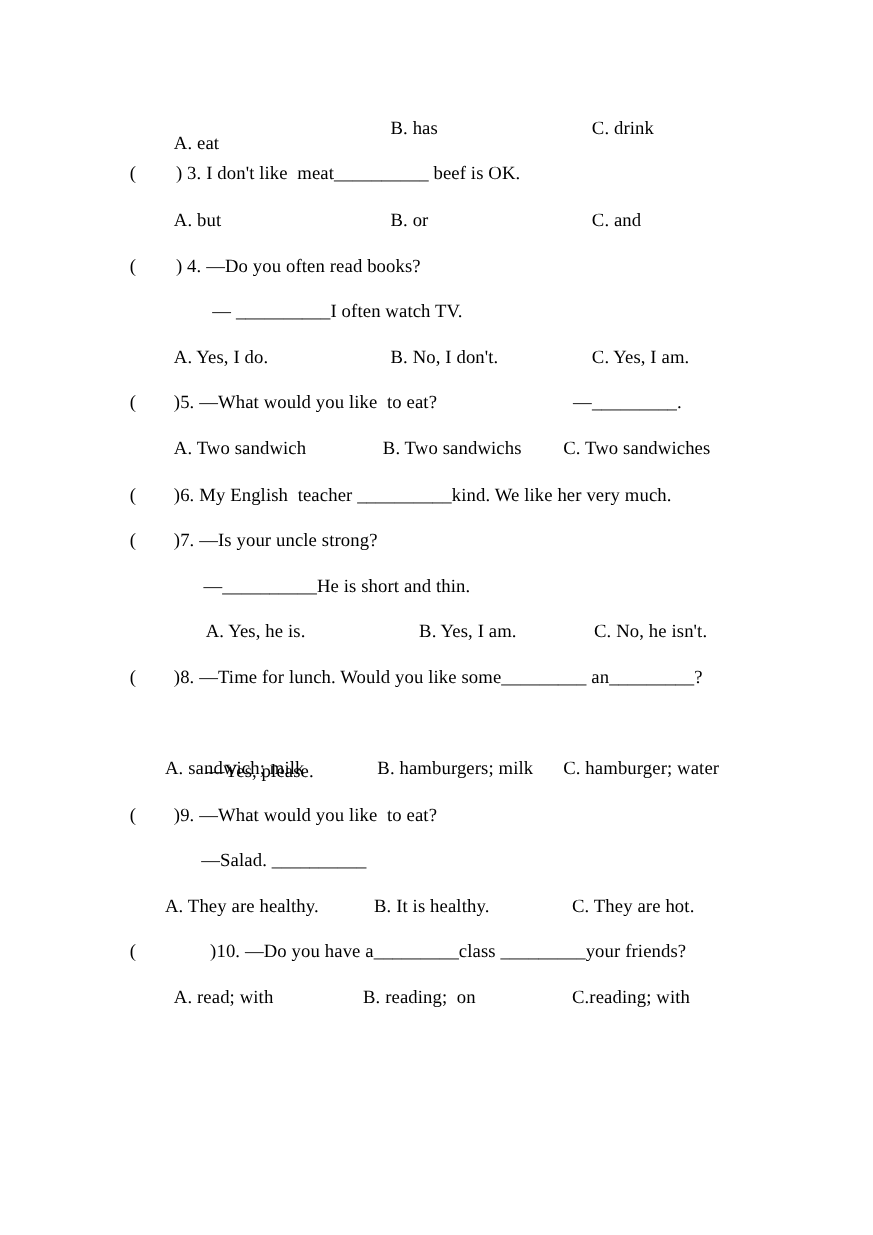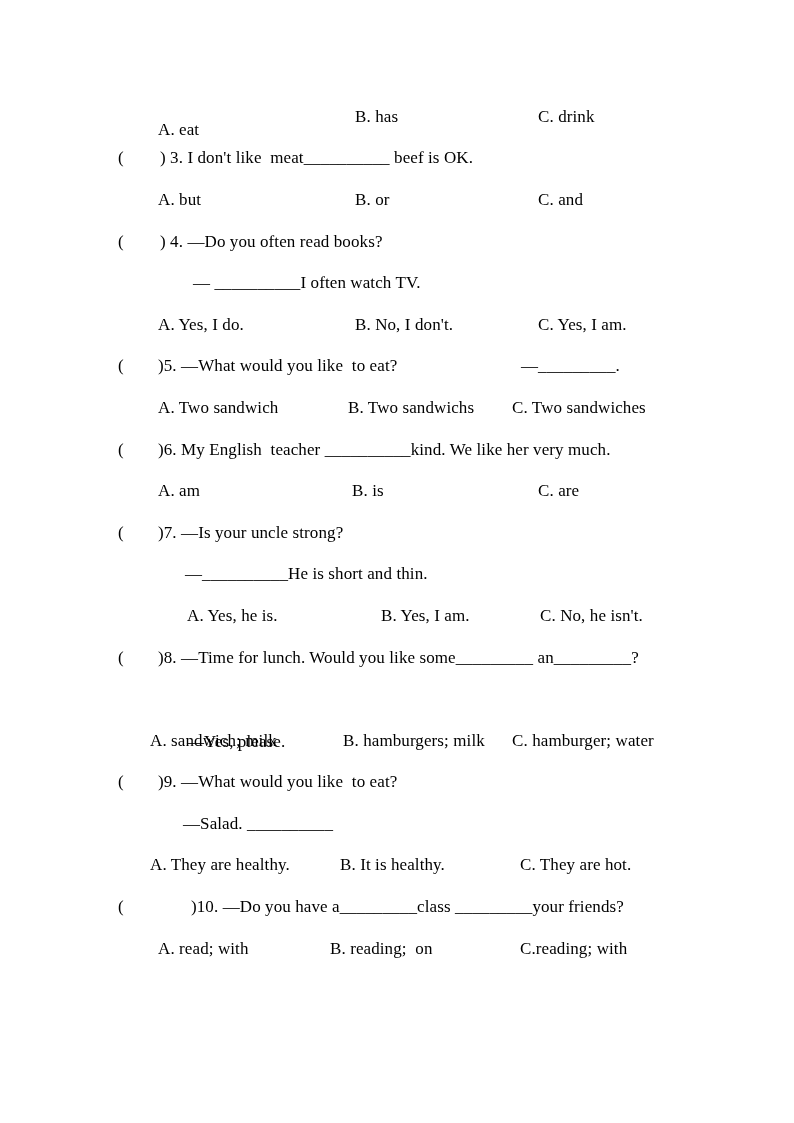--- a/index.html
+++ b/index.html
@@ -75,25 +75,20 @@
       <div class="line">
         <span class="seg" style="left: 158px;">A. Two sandwich</span>
         <span class="seg" style="left: 348px;">B. Two sandwichs</span>
         <span class="seg" style="left: 512px;">C. Two sandwiches</span>
       </div>
       <div class="line">
         <span class="seg" style="left: 118px;">(</span>
         <span class="seg" style="left: 158px;">)6. My English  teacher __________kind. We like her very much.</span>
       </div>
       <div class="line">
-        <span class="seg" style="left: 158px;">A. am</span>
-        <span class="seg" style="left: 352px;">B. is</span>
-        <span class="seg" style="left: 538px;">C. are</span>
-      </div>
-      <div class="line">
         <span class="seg" style="left: 118px;">(</span>
         <span class="seg" style="left: 158px;">)7. —Is your uncle strong?</span>
       </div>
       <div class="line">
         <span class="seg" style="left: 185px;">—__________He is short and thin.</span>
       </div>
       <div class="line">
         <span class="seg" style="left: 187px;">A. Yes, he is.</span>
         <span class="seg" style="left: 350px; margin-left: 31px;">B. Yes, I am.</span>
         <span class="seg" style="left: 540px;">C. No, he isn't.</span>

